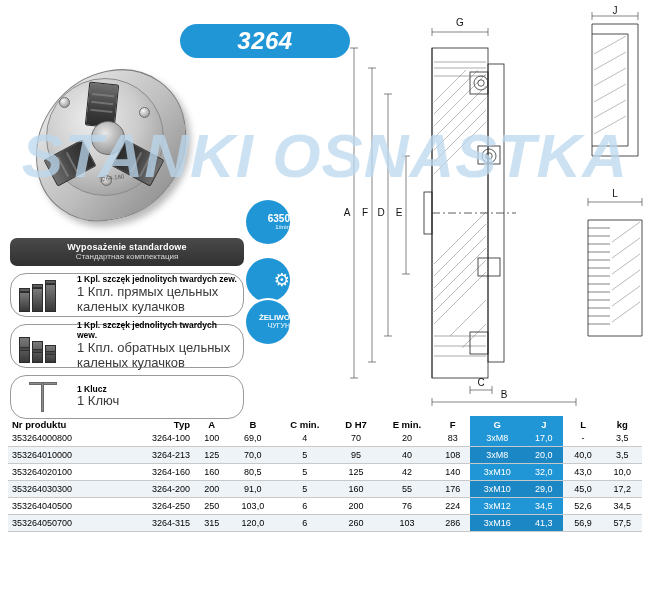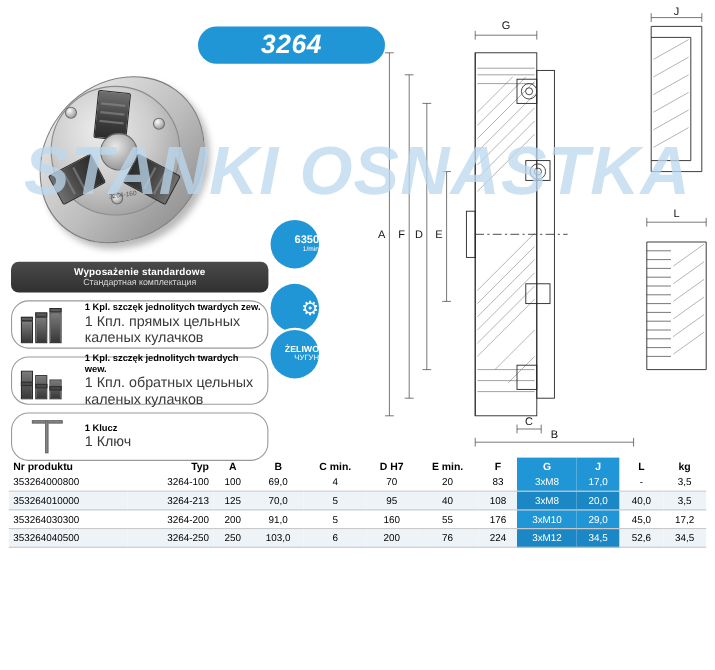--- a/index.html
+++ b/index.html
@@ -440,20 +440,34 @@
       <td>5</td>
       <td>95</td>
       <td>40</td>
       <td>108</td>
       <td class="hl">3xM8</td>
       <td class="hl">20,0</td>
       <td>40,0</td>
       <td>3,5</td>
     </tr>
     <tr>
+      <td class="code">353264020100</td>
+      <td class="type">3264-160</td>
+      <td>160</td>
+      <td>80,5</td>
+      <td>5</td>
+      <td>125</td>
+      <td>42</td>
+      <td>140</td>
+      <td class="hl">3xM10</td>
+      <td class="hl">32,0</td>
+      <td>43,0</td>
+      <td>10,0</td>
+    </tr>
+    <tr>
       <td class="code">353264030300</td>
       <td class="type">3264-200</td>
       <td>200</td>
       <td>91,0</td>
       <td>5</td>
       <td>160</td>
       <td>55</td>
       <td>176</td>
       <td class="hl">3xM10</td>
       <td class="hl">29,0</td>
@@ -467,14 +481,28 @@
       <td>103,0</td>
       <td>6</td>
       <td>200</td>
       <td>76</td>
       <td>224</td>
       <td class="hl">3xM12</td>
       <td class="hl">34,5</td>
       <td>52,6</td>
       <td>34,5</td>
     </tr>
+    <tr>
+      <td class="code">353264050700</td>
+      <td class="type">3264-315</td>
+      <td>315</td>
+      <td>120,0</td>
+      <td>6</td>
+      <td>260</td>
+      <td>103</td>
+      <td>286</td>
+      <td class="hl">3xM16</td>
+      <td class="hl">41,3</td>
+      <td>56,9</td>
+      <td>57,5</td>
+    </tr>
   </tbody>
 </table>
 
 </body></html>

